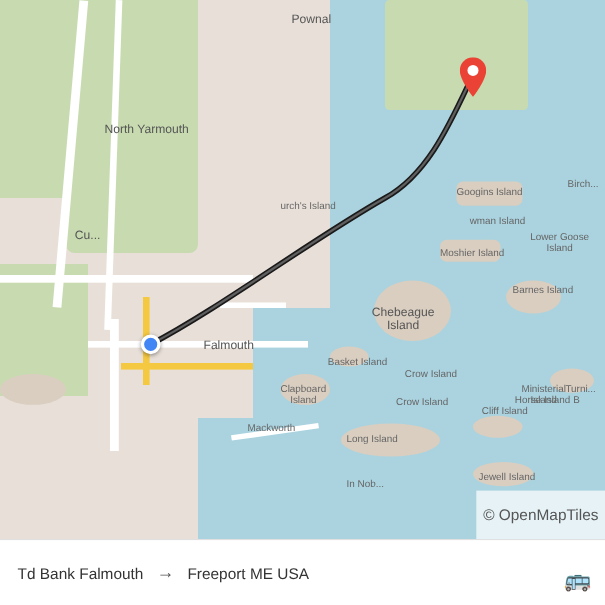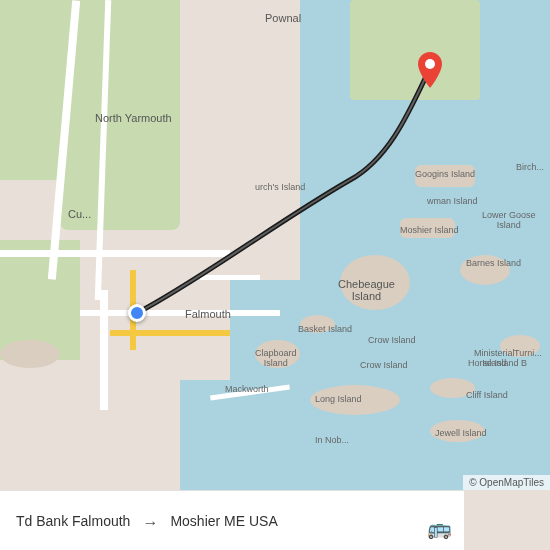--- a/index.html
+++ b/index.html
@@ -112,32 +112,32 @@
       left: 0;
       font-size: 10px;
       color: #555;
       background: rgba(255,255,255,0.7);
       padding: 2px 6px;
     }
     #attribution2 {
       position: absolute;
       bottom: 0;
       right: 0;
-      font-size: 10px;
+      font-size: 14px;
       color: #555;
       background: rgba(255,255,255,0.7);
-      padding: 2px 6px;
+      padding: 14px 6px;
     }
 
     
     #bottom-bar {
       position: absolute;
       bottom: 0;
       left: 0;
-      width: 464px;
+      width: 550px;
       height: 60px;
       background: white;
       display: flex;
       align-items: center;
       padding: 0 16px;
       border-top: 1px solid #e0e0e0;
     }
 
     #from-label {
       font-size: 14px;
@@ -246,36 +246,36 @@
   <span class="map-label-small" style="left:298px;top:324px;">Basket Island</span>
   <span class="map-label-small" style="left:415px;top:169px;">Googins Island</span>
   <span class="map-label-small" style="left:400px;top:225px;">Moshier Island</span>
   <span class="map-label-small" style="left:466px;top:258px;">Barnes Island</span>
   <span class="map-label-small" style="left:468px;top:358px;">Horse Island B</span>
   <span class="map-label-small" style="left:430px;top:348px;text-align:center;margin-left:44px;">Ministerial<br>Island</span>
   <span class="map-label-small" style="left:360px;top:360px;">Crow Island</span>
   <span class="map-label-small" style="left:315px;top:394px;">Long Island</span>
   <span class="map-label-small" style="left:255px;top:348px;text-align:center;">Clapboard<br>Island</span>
   <span class="map-label-small" style="left:225px;top:384px;">Mackworth</span>
-  <span class="map-label-small" style="left:438px;top:390px;margin-left:28px;">Cliff Island</span>
+  <span class="map-label-small" style="left:438px;top:368px;">Cliff Island</span>
   <span class="map-label-small" style="left:435px;top:428px;">Jewell Island</span>
   <span class="map-label-small" style="left:255px;top:182px;">urch's Island</span>
   <span class="map-label-small" style="left:427px;top:196px;">wman Island</span>
   <span class="map-label-small" style="left:482px;top:210px;text-align:center;">Lower Goose<br>Island</span>
   <span class="map-label-small" style="left:516px;top:162px;">Birch...</span>
   <span class="map-label-small" style="left:514px;top:348px;">Turni...</span>
   <span class="map-label" style="left:68px;top:208px;">Cu...</span>
   <span class="map-label-small" style="left:315px;top:435px;">In Nob...</span>
   <span class="map-label-small" style="left:368px;top:335px;">Crow Island</span>
 
 
   <div id="attribution2">© OpenMapTiles</div>
 </div>
 
 <div id="bottom-bar">
   <span id="from-label">Td Bank Falmouth</span>
   <span id="arrow-icon">→</span>
-  <span id="to-label">Moshier ME USA</span>
+  <span id="to-label">Freeport ME USA</span>
 
   <div id="moovit-logo">
     <span style="font-size:20px;">🚌</span>
   </div>
 </div>
 
 </body></html>

